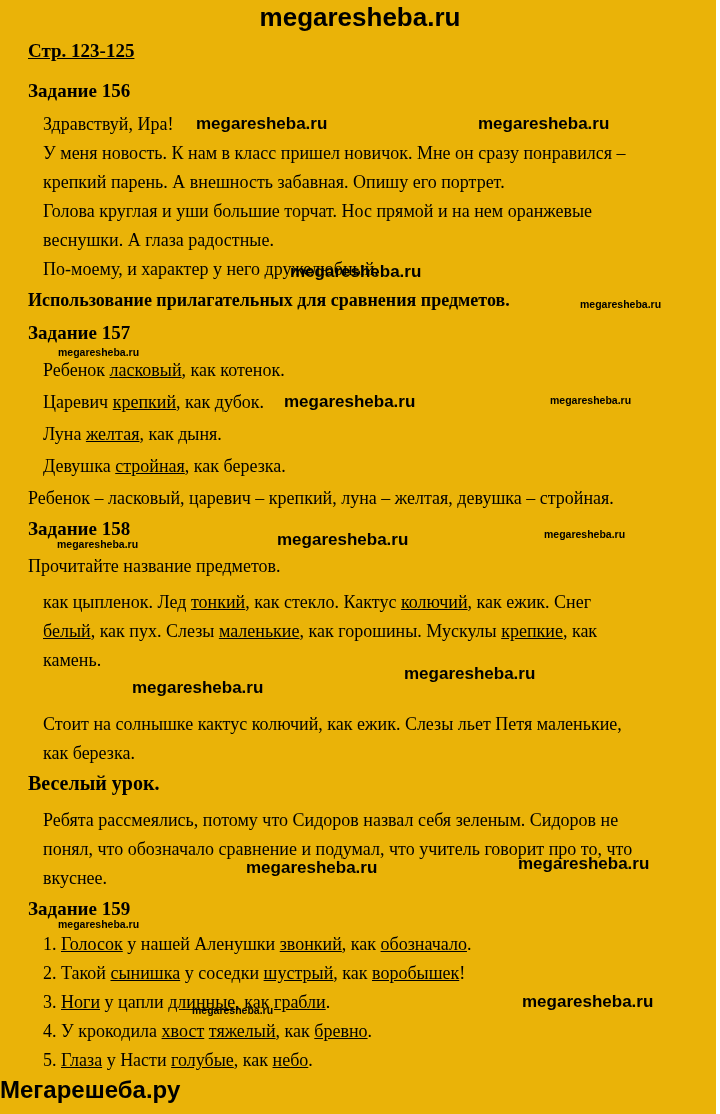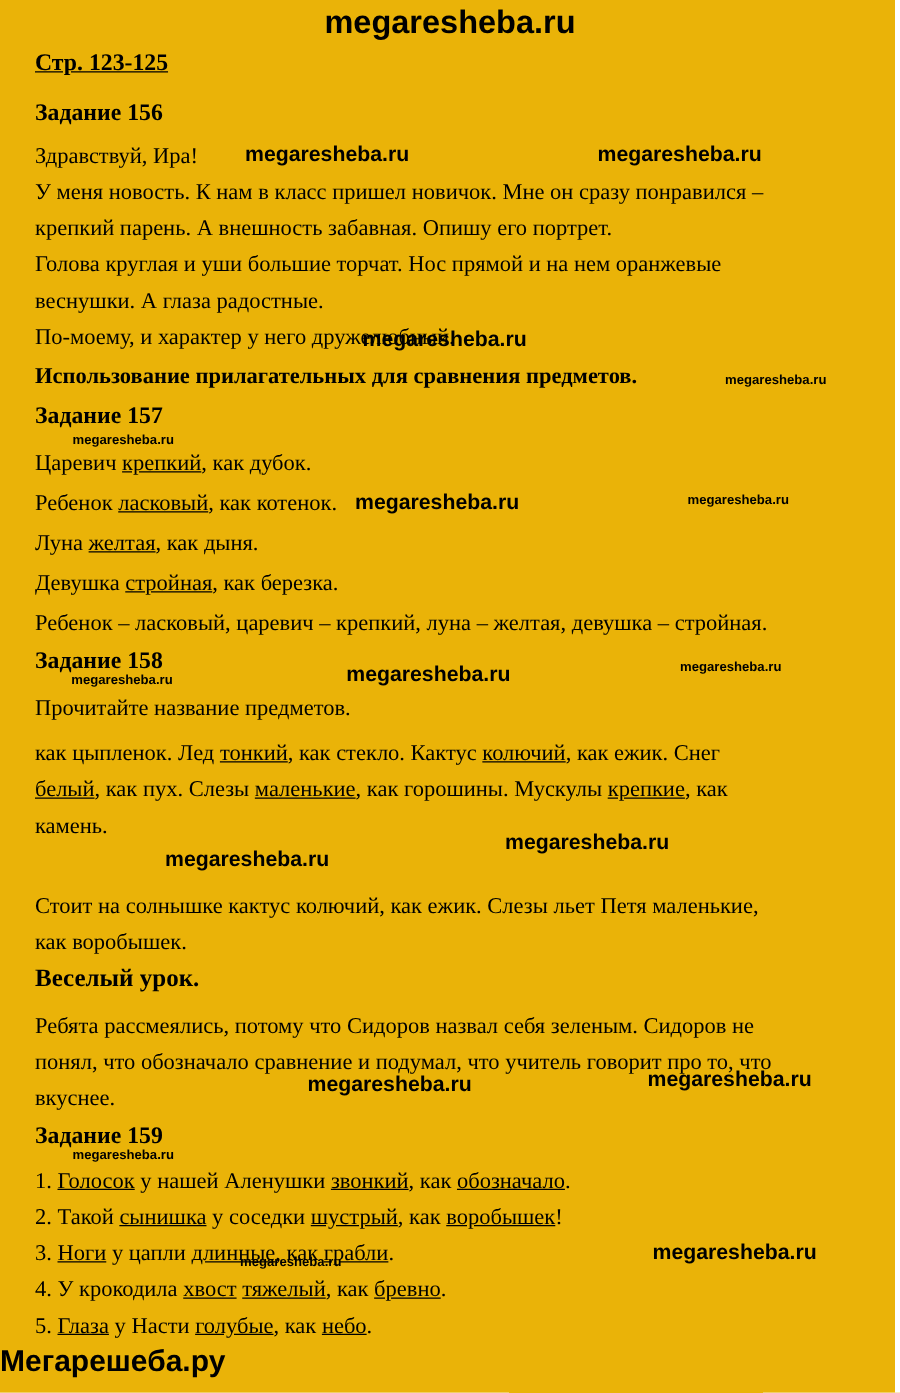--- a/index.html
+++ b/index.html
@@ -27,21 +27,21 @@
     font-family: "Liberation Sans", sans-serif;
     font-weight: 700; font-size: 24px;
   }
 
   .page-ref { top: 40px; font-size: 19px; font-weight: 700; text-decoration: underline; }
   .task-title { font-size: 19px; font-weight: 700; }
   .section-heading { font-size: 18px; font-weight: 700; line-height: 24px; }
   .bold-heading { font-size: 20px; font-weight: 700; }
 
   .text { font-size: 18px; line-height: 29px; }
-  .text div { white-space: nowrap; }
+  .text div { white-space: nowrap; margin-left: 15px; }
   .spread div { line-height: 32px; }
   .u { text-decoration: underline; }
 
   .wm-layer { position: absolute; left: 0; top: 0; width: 720px; height: 1114px; z-index: 5; pointer-events: none; }
   .wm {
     position: absolute;
     font-family: "Liberation Sans", sans-serif;
     font-weight: 700;
     white-space: nowrap;
     color: #000;
@@ -65,37 +65,37 @@
     <div>крепкий парень. А внешность забавная. Опишу его портрет.</div>
     <div>Голова круглая и уши большие торчат. Нос прямой и на нем оранжевые</div>
     <div>веснушки. А глаза радостные.</div>
     <div>По-моему, и характер у него дружелюбный.</div>
   </div>
 
   <div class="abs section-heading" style="top:288px">Использование прилагательных для сравнения предметов.</div>
 
   <div class="abs task-title" style="top:322px">Задание 157</div>
   <div class="abs text spread" style="top:354px">
+    <div><span>Ребенок </span><span class="u">ласковый</span><span>, как котенок.</span></div>
     <div><span>Царевич </span><span class="u">крепкий</span><span>, как дубок.</span></div>
-    <div><span>Ребенок </span><span class="u">ласковый</span><span>, как котенок.</span></div>
     <div><span>Луна </span><span class="u">желтая</span><span>, как дыня.</span></div>
     <div><span>Девушка </span><span class="u">стройная</span><span>, как березка.</span></div>
   </div>
   <div class="abs text" style="top:484px">Ребенок – ласковый, царевич – крепкий, луна – желтая, девушка – стройная.</div>
 
   <div class="abs task-title" style="top:518px">Задание 158</div>
   <div class="abs text" style="top:552px">Прочитайте название предметов.</div>
   <div class="abs text" style="top:588px">
     <div><span>как цыпленок. Лед </span><span class="u">тонкий</span><span>, как стекло. Кактус </span><span class="u">колючий</span><span>, как ежик. Снег</span></div>
     <div><span class="u">белый</span><span>, как пух. Слезы </span><span class="u">маленькие</span><span>, как горошины. Мускулы </span><span class="u">крепкие</span><span>, как</span></div>
     <div><span>камень.</span></div>
   </div>
   <div class="abs text" style="top:710px">
     <div>Стоит на солнышке кактус колючий, как ежик. Слезы льет Петя маленькие,</div>
-    <div>как воробышек.</div>
+    <div>как березка.</div>
   </div>
 
   <div class="abs bold-heading" style="top:772px">Веселый урок.</div>
   <div class="abs text" style="top:806px">
     <div>Ребята рассмеялись, потому что Сидоров назвал себя зеленым. Сидоров не</div>
     <div>понял, что обозначало сравнение и подумал, что учитель говорит про то, что</div>
     <div>вкуснее.</div>
   </div>
 
   <div class="abs task-title" style="top:898px">Задание 159</div>

